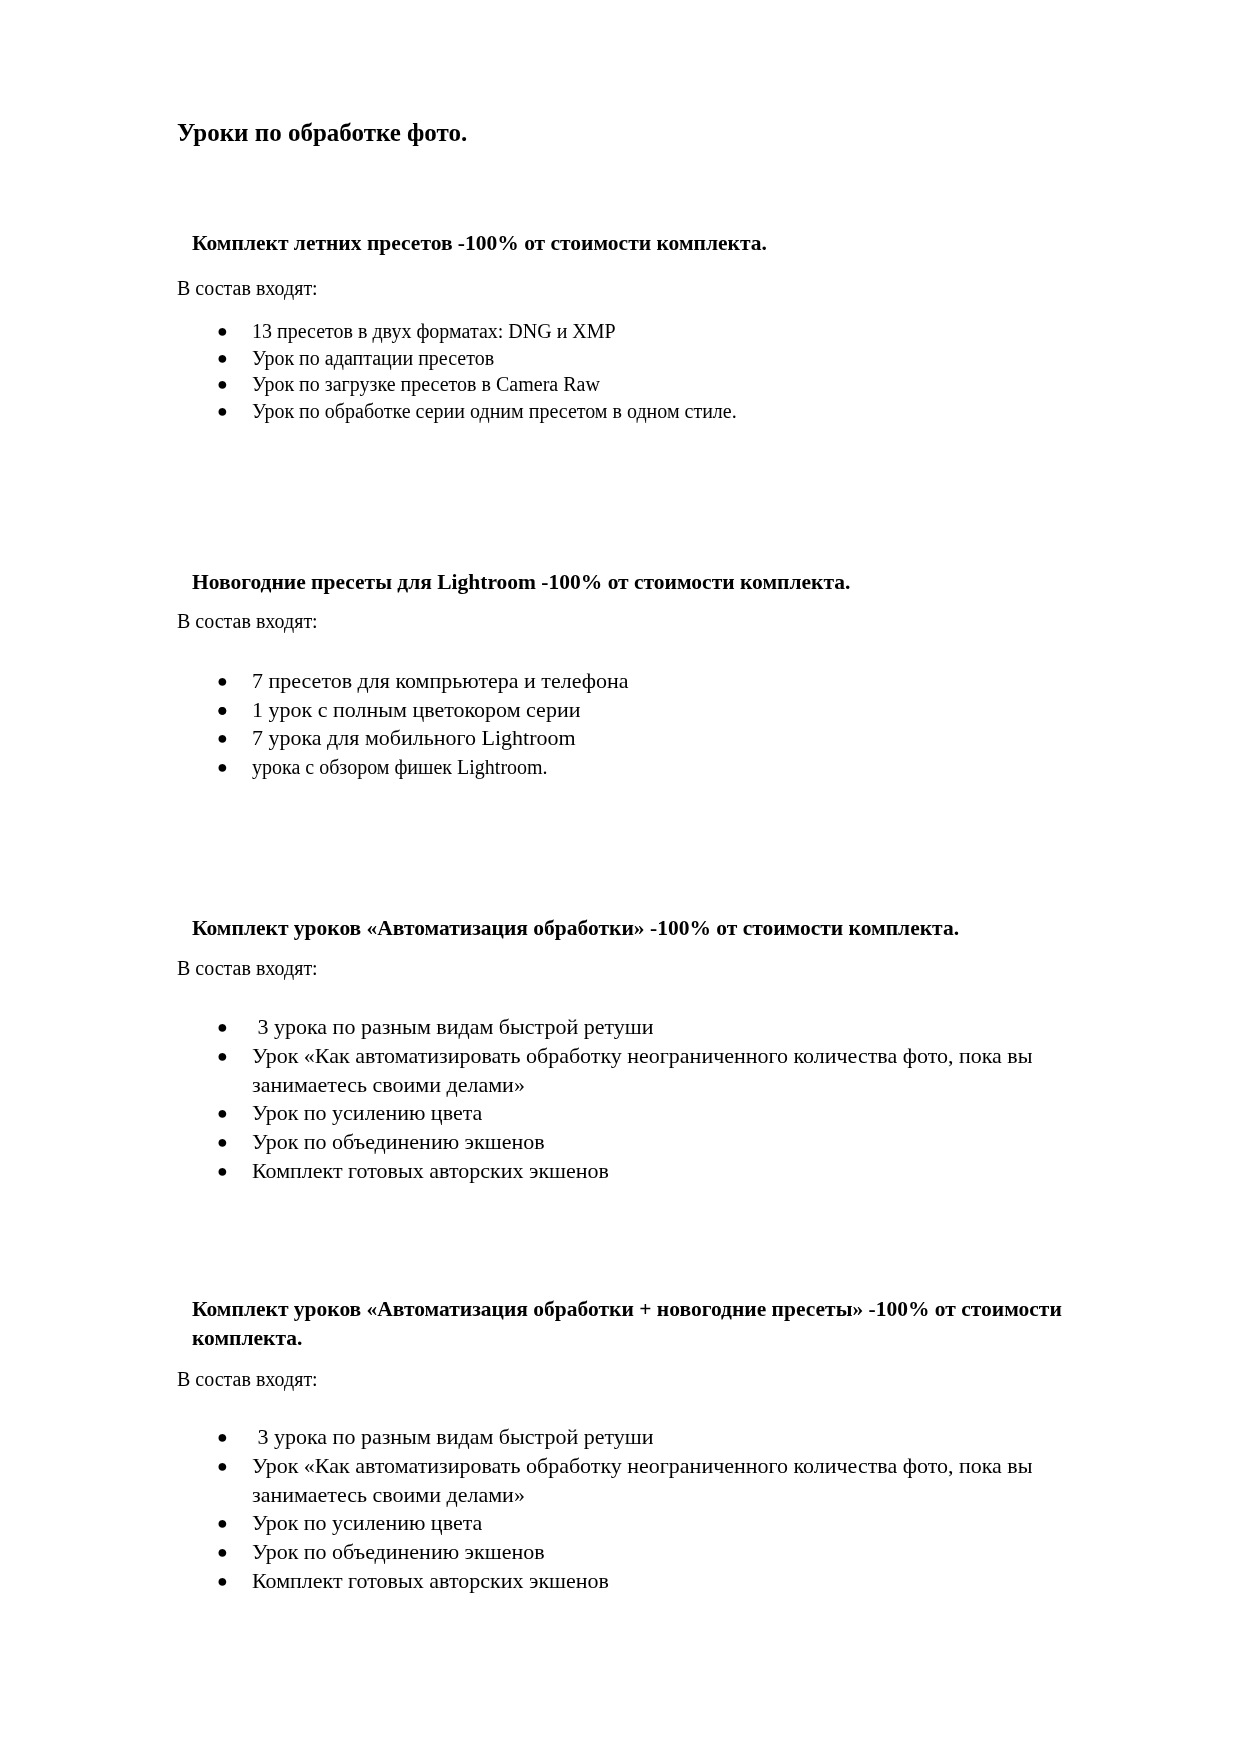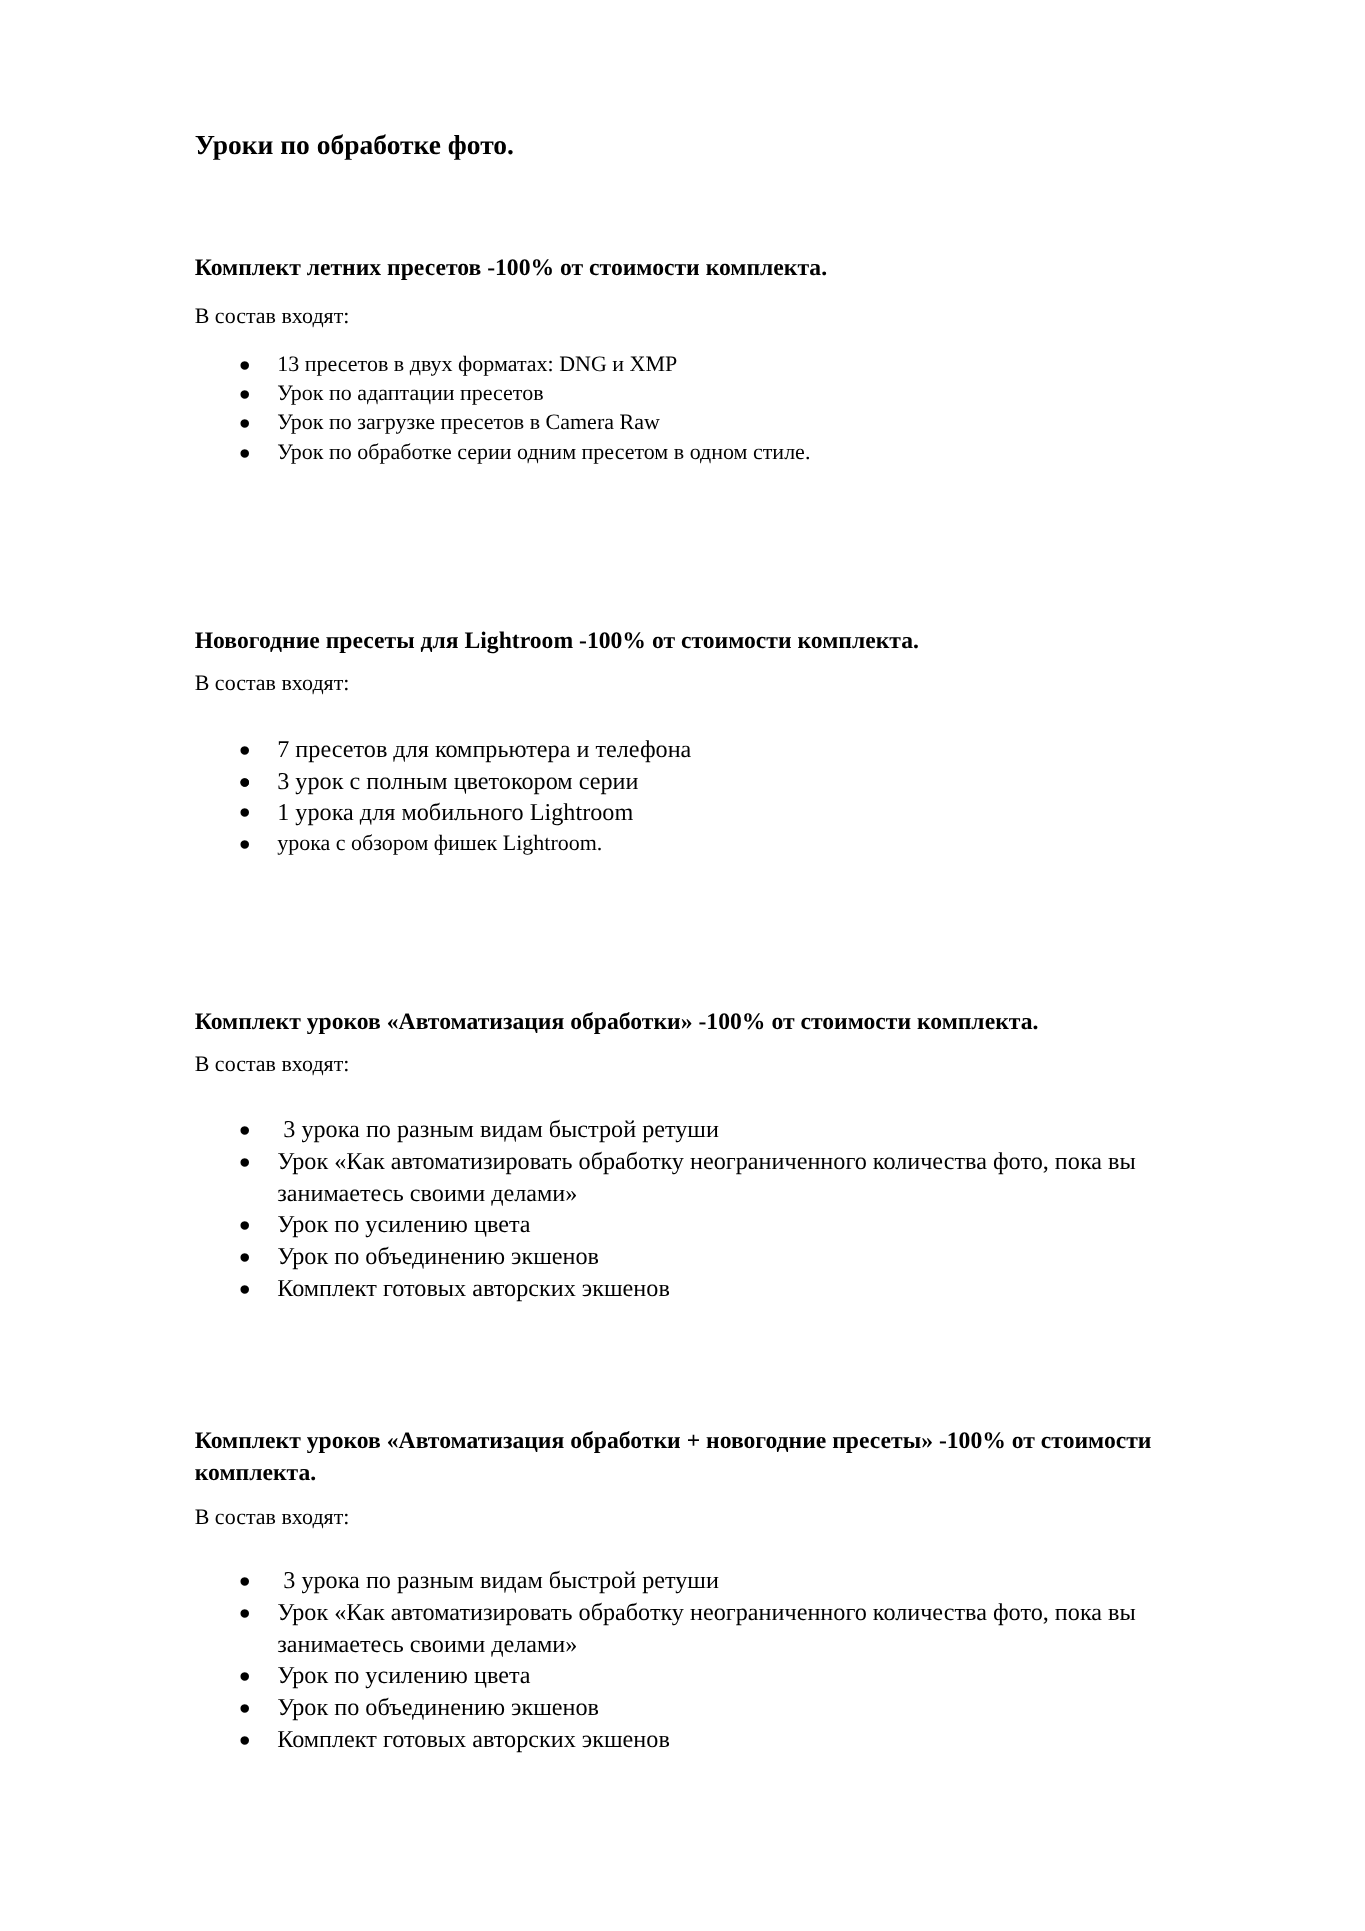--- a/index.html
+++ b/index.html
@@ -1,19 +1,19 @@
 <!DOCTYPE html>
 <html><head>
 <meta charset="utf-8">
 <style>
   html, body { margin: 0; padding: 0; background: #ffffff; }
   body { width: 1241px; height: 1755px; position: relative; overflow: hidden; color: #000; font-family: "Liberation Serif", "DejaVu Serif", serif; }
   .page { position: absolute; left: 0; top: 0; width: 1009px; height: 1755px; background: #fff; text-decoration: underline; }
   .title { position: absolute; left: 177px; top: 118px; font-size: 25px; font-weight: bold; line-height: 30px; white-space: nowrap; }
-  .sec-title { position: absolute; left: 177px; font-size: 21.5px; font-weight: bold; line-height: 29px; width: 930px; }
+  .sec-title { position: absolute; left: 192px; font-size: 21.5px; font-weight: bold; line-height: 29px; width: 930px; }
   .intro { position: absolute; left: 177px; font-size: 20px; line-height: 26px; white-space: nowrap; text-align: center; }
   ul.items { position: absolute; left: 177px; margin: 0; padding: 0; list-style: none; width: 930px; }
   ul.items li { position: relative; padding-left: 75px; white-space: normal; }
   ul.items li .bullet { position: absolute; left: 40px; top: 0; }
   ul.s1 li { font-size: 20px; line-height: 26.5px; }
   ul.s2 li { font-size: 22px; line-height: 28.5px; }
   ul.s2 li.small { font-size: 20px; }
   ul.s3 li { font-size: 22px; line-height: 28.8px; }
   .bullet { font-size: 18px; }
 </style>
@@ -31,22 +31,22 @@
     <li><span class="bullet">●</span><span>Урок по адаптации пресетов</span></li>
     <li><span class="bullet">●</span><span>Урок по загрузке пресетов в Camera Raw</span></li>
     <li><span class="bullet">●</span><span>Урок по обработке серии одним пресетом в одном стиле.</span></li>
   </ul>
 
   <div class="sec-title" style="top:568px;">Новогодние пресеты для Lightroom -100% от стоимости комплекта.</div>
   <div class="intro" style="top:608px;">В состав входят:</div>
   <ul class="items s2" style="top:667px;">
     <li><span class="bullet">●</span><span>7 пресетов для компрьютера и телефона</span></li>
     <li><span class="bullet">●</span></li>
-    <li><span class="bullet">●</span><span>3 урок с полным цветокором серии</span></li>
-    <li><span class="bullet">●</span><span>1 урока для мобильного Lightroom</span></li>
+    <li><span class="bullet">●</span><span>1 урок с полным цветокором серии</span></li>
+    <li><span class="bullet">●</span><span>7 урока для мобильного Lightroom</span></li>
     <li class="small"><span class="bullet">●</span><span>урока с обзором фишек Lightroom.</span></li>
   </ul>
 
   <div class="sec-title" style="top:914px;">Комплект уроков «Автоматизация обработки» -100% от стоимости комплекта.</div>
   <div class="intro" style="top:955px;">В состав входят:</div>
   <ul class="items s3" style="top:1013px;">
     <li><span class="bullet">●</span><span style="white-space:pre;"> 3 урока по разным видам быстрой ретуши</span></li>
     <li><span class="bullet">●</span><span>Урок «Как автоматизировать обработку неограниченного количества фото, пока вы занимаетесь своими делами»</span></li>
     <li><span class="bullet">●</span><span>Урок по усилению цвета</span></li>
     <li><span class="bullet">●</span><span>Урок по объединению экшенов</span></li>

